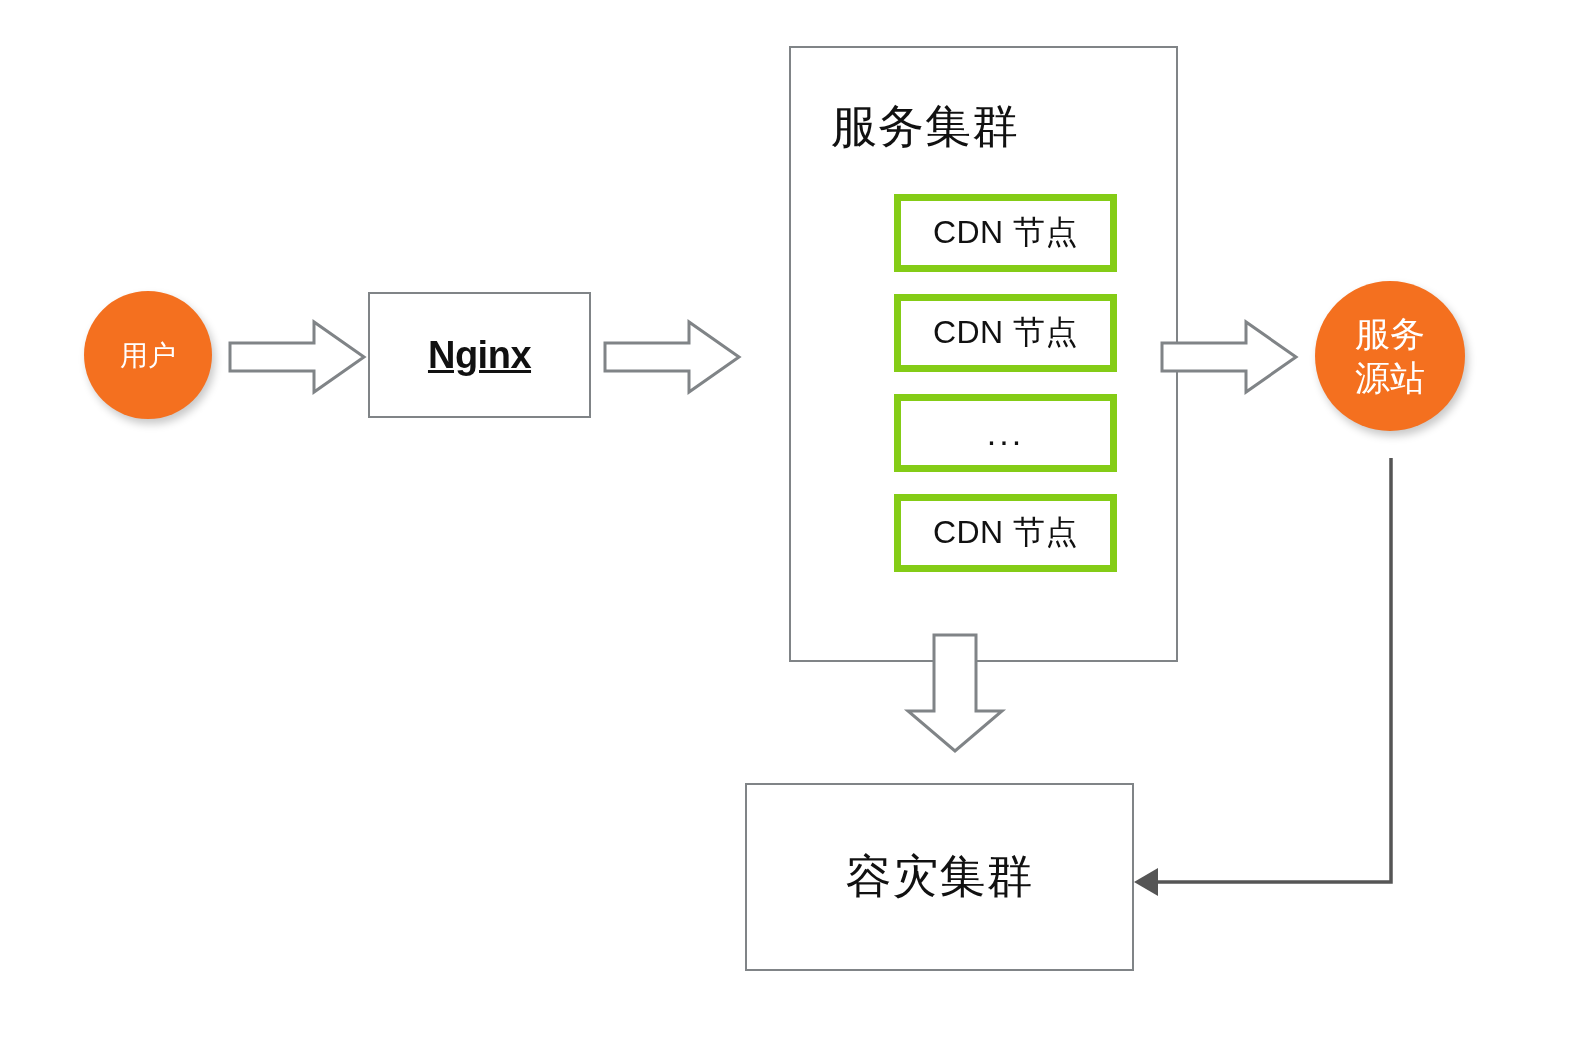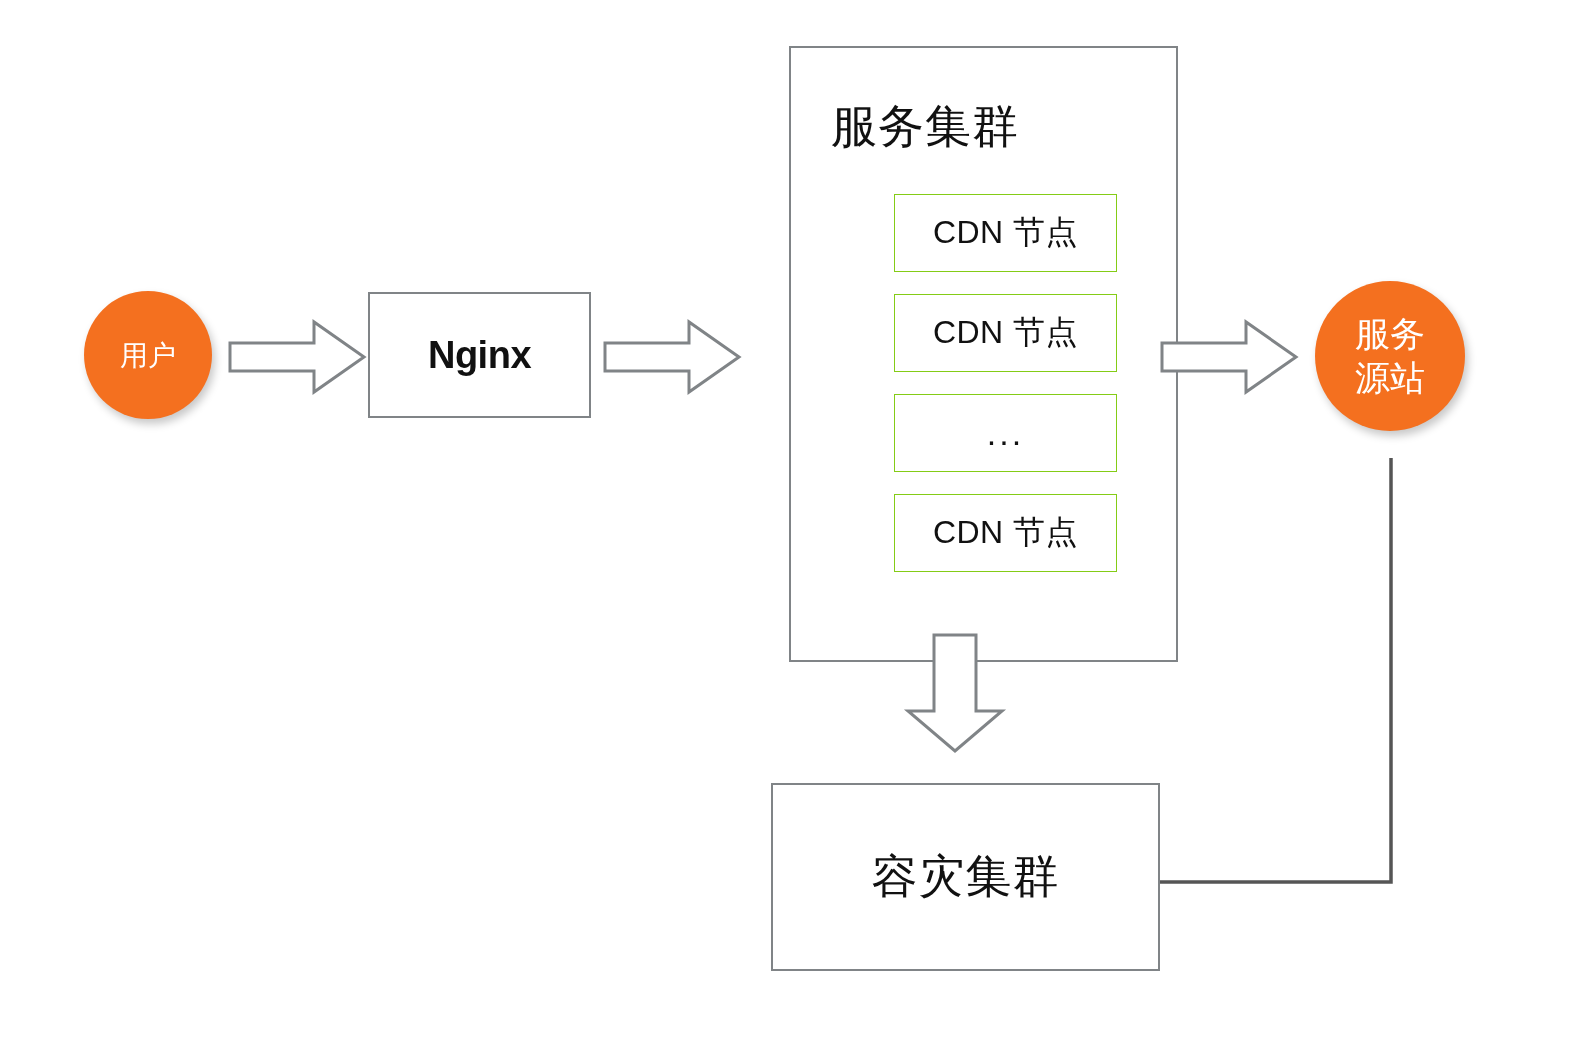--- a/index.html
+++ b/index.html
@@ -61,20 +61,21 @@
     color: #111111;
   }
   #nginx-box {
     left: 368px;
     top: 292px;
     width: 223px;
     height: 126px;
     font-size: 38px;
     font-weight: 600;
     letter-spacing: -0.5px;
+    text-decoration: underline;
   }
   #cluster-box {
     left: 745px;
     top: 46px;
     width: 389px;
     height: 616px;
     display: block;
     margin-left: 44px;
   }
   #cluster-title {
@@ -88,42 +89,41 @@
   #cdn-list {
     position: absolute;
     left: 103px;
     top: 146px;
     width: 223px;
   }
   .cdn-box {
     box-sizing: border-box;
     width: 223px;
     height: 78px;
-    border: 1px solid #84cc16;
+    border: 7px solid #84cc16;
     background: #ffffff;
     margin-bottom: 22px;
     display: flex;
     align-items: center;
     justify-content: center;
     font-size: 32px;
     color: #111111;
     letter-spacing: 0.5px;
   }
   .cdn-box.ellipsis {
     font-size: 34px;
     letter-spacing: 3px;
   }
   #dr-box {
     left: 745px;
     top: 783px;
     width: 389px;
     height: 188px;
     font-size: 46px;
     letter-spacing: 1px;
-    margin-left: 26px;
   }
 
   
   .block-arrow {
     position: absolute;
   }
   .block-arrow svg { display: block; overflow: visible; }
   .block-arrow polygon {
     fill: #ffffff;
     stroke: #808487;

